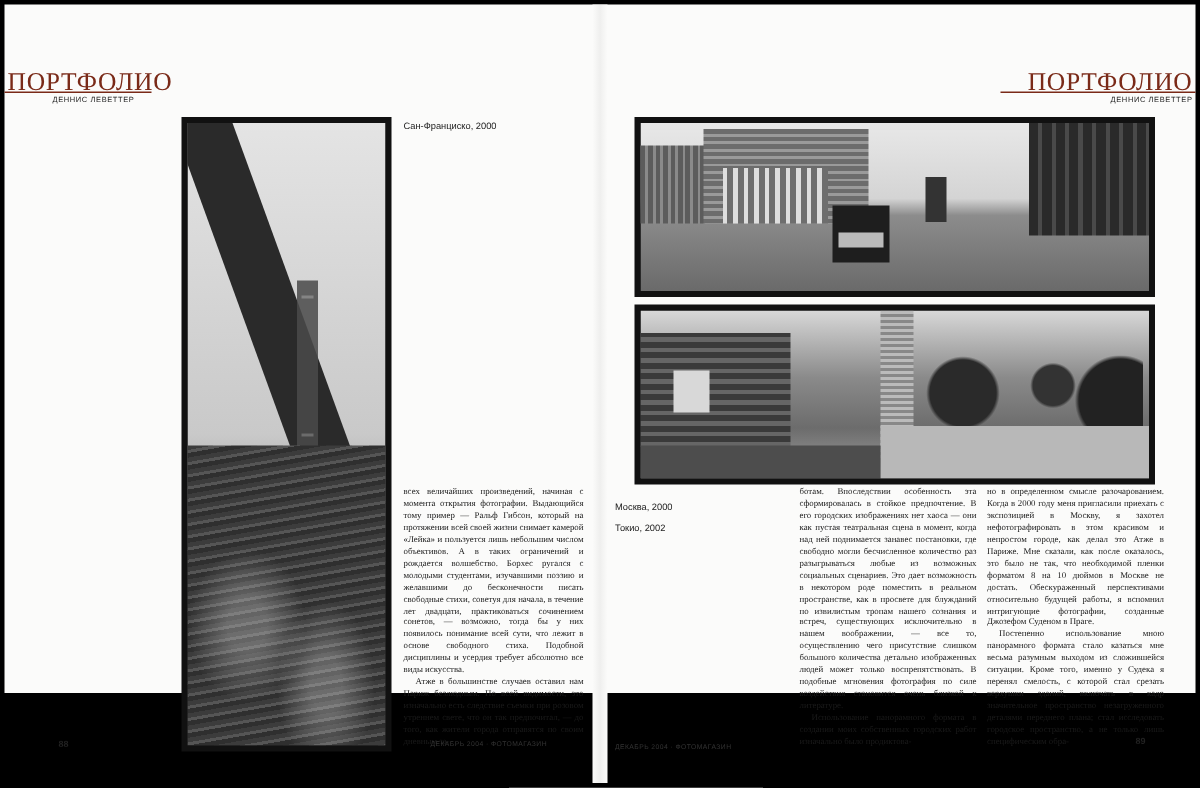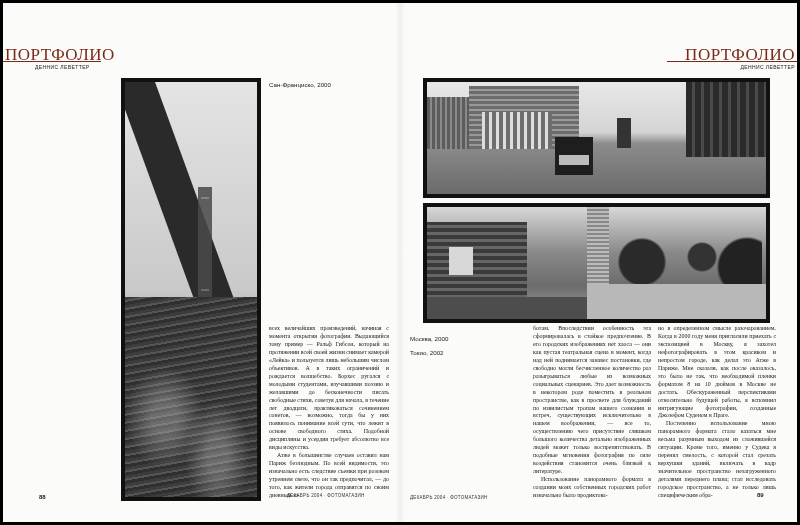--- a/index.html
+++ b/index.html
@@ -1,20 +1,20 @@
 <!DOCTYPE html>
 <html><head>
 <meta charset="utf-8">
 <style>
   * { box-sizing: border-box; margin: 0; padding: 0; }
   html, body { width: 800px; height: 525px; overflow: hidden; background: #000; }
   body { position: relative; font-family: "Liberation Serif", serif; }
 
   .spread {
-    position: absolute; left: 3px; top: 3px; width: 794px; height: 519px;
+    position: absolute; left: 3px; top: 3px; width: 794px; height: 459px;
     background: #fbfbfa;
   }
   .page-left { position: absolute; left: 0; top: 0; width: 397px; height: 519px; }
   .page-right { position: absolute; left: 397px; top: 0; width: 397px; height: 519px; }
   .gutter {
     position: absolute; left: 392px; top: 0; width: 10px; height: 519px;
     background: linear-gradient(to right, #fbfbfa, #efefee 50%, #fbfbfa);
   }
 
   

